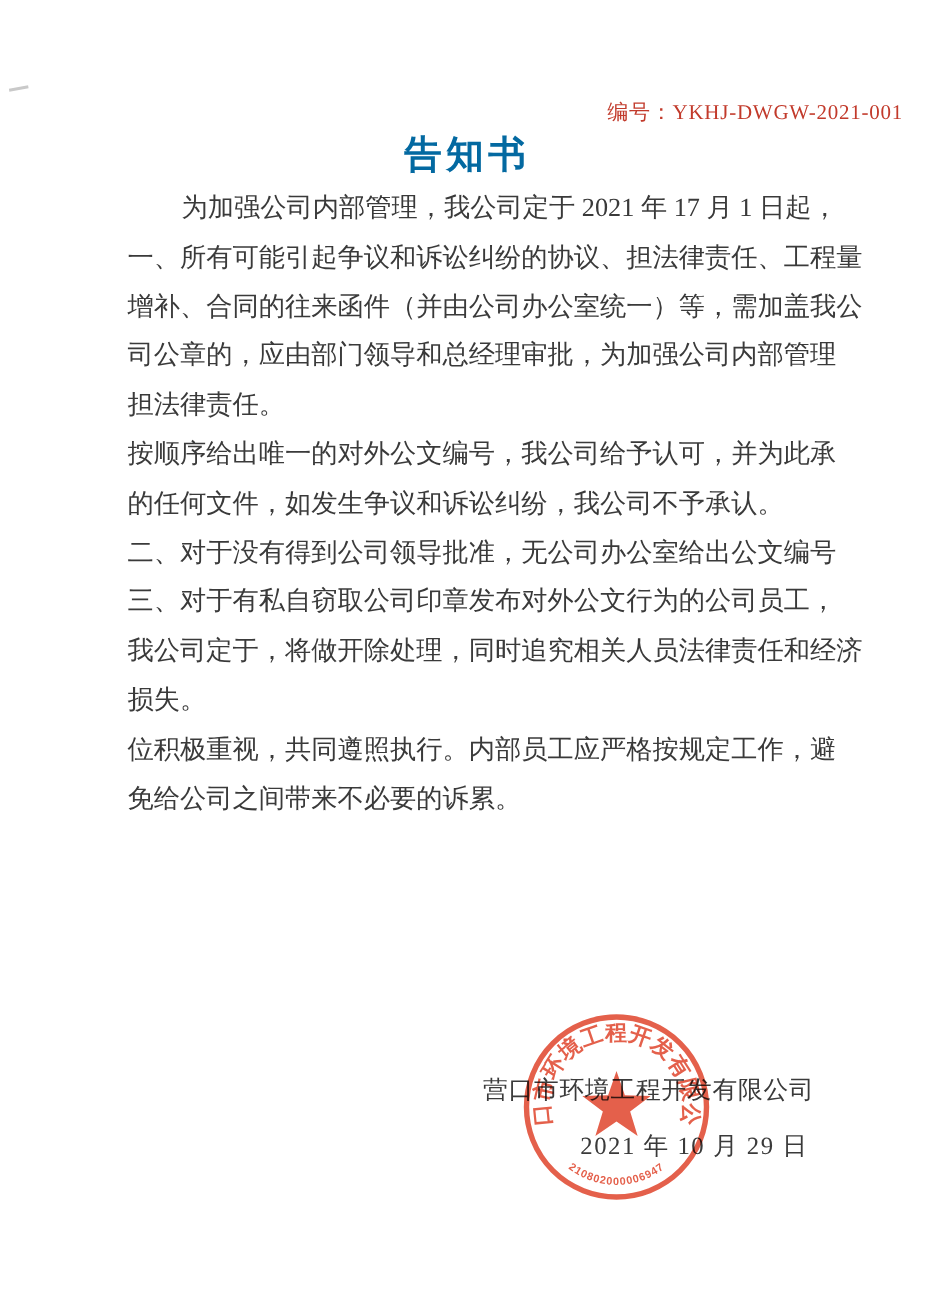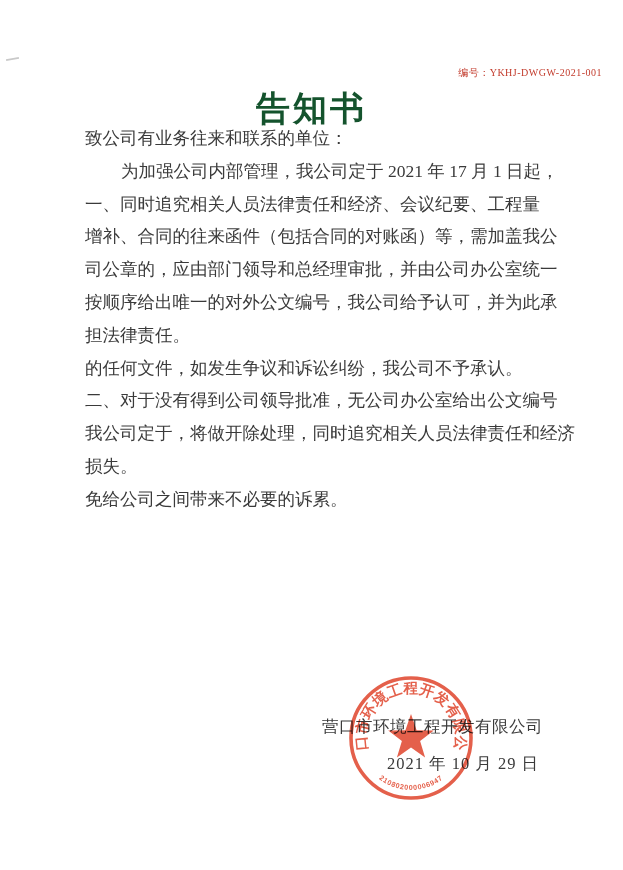--- a/index.html
+++ b/index.html
@@ -22,36 +22,36 @@
     top: 58px;
     width: 13px;
     height: 2px;
     background: #c9c9c9;
     transform: rotate(-10deg);
   }
   .doc-number {
     position: absolute;
     top: 66px;
     right: 21px;
-    font-size: 10px;
+    font-size: 14px;
     letter-spacing: 0.5px;
     color: #c23a2b;
     white-space: nowrap;
   }
   .title {
     position: absolute;
     top: 86px;
     left: 0;
     width: 100%;
     text-align: center;
     font-family: "Liberation Sans", sans-serif;
     font-weight: bold;
-    font-size: 34px;
+    font-size: 25px;
     letter-spacing: 3px;
-    color: #14532d;
+    color: #0369a1;
   }
   .body-text {
     position: absolute;
     left: 85px;
     top: 122px;
     width: 475px;
     font-size: 17.5px;
   }
   .line {
     height: 32.8px;
@@ -96,31 +96,32 @@
 
 <div class="page">
 
   <div class="edge-mark"></div>
 
   <div class="doc-number">编号：YKHJ-DWGW-2021-001</div>
 
   <div class="title">告知书</div>
 
   <div class="body-text">
-    <div class="line">致公司有业务往来和联系的单位：</div>
     <div class="line indent">为加强公司内部管理，我公司定于 2021 年 17 月 1 日起，</div>
-    <div class="line">一、同时追究相关人员法律责任和经济、会议纪要、工程量</div>
-    <div class="line">增补、合同的往来函件（包括合同的对账函）等，需加盖我公</div>
-    <div class="line">司公章的，应由部门领导和总经理审批，并由公司办公室统一</div>
+    <div class="line">一、所有可能引起争议和诉讼纠纷的协议、担法律责任、工程量</div>
+    <div class="line">增补、合同的往来函件（并由公司办公室统一）等，需加盖我公</div>
+    <div class="line">司公章的，应由部门领导和总经理审批，为加强公司内部管理</div>
+    <div class="line">担法律责任。</div>
     <div class="line">按顺序给出唯一的对外公文编号，我公司给予认可，并为此承</div>
-    <div class="line">担法律责任。</div>
     <div class="line">的任何文件，如发生争议和诉讼纠纷，我公司不予承认。</div>
     <div class="line">二、对于没有得到公司领导批准，无公司办公室给出公文编号</div>
+    <div class="line">三、对于有私自窃取公司印章发布对外公文行为的公司员工，</div>
     <div class="line">我公司定于，将做开除处理，同时追究相关人员法律责任和经济</div>
     <div class="line">损失。</div>
+    <div class="line">位积极重视，共同遵照执行。内部员工应严格按规定工作，避</div>
     <div class="line">免给公司之间带来不必要的诉累。</div>
   </div>
 
   <div class="sig-company">营口市环境工程开发有限公司</div>
   <div class="sig-date">2021 年 10 月 29 日</div>
 
   <svg class="seal" viewBox="0 0 150 150">
     <defs>
       <path id="sealArcTop" d="M 32.7,90.4 A 45,45 0 1 1 117.3,90.4" fill="none"></path>
       <path id="sealArcBottom" d="M 32.4,104.8 A 52,52 0 0 0 117.6,104.8" fill="none"></path>

